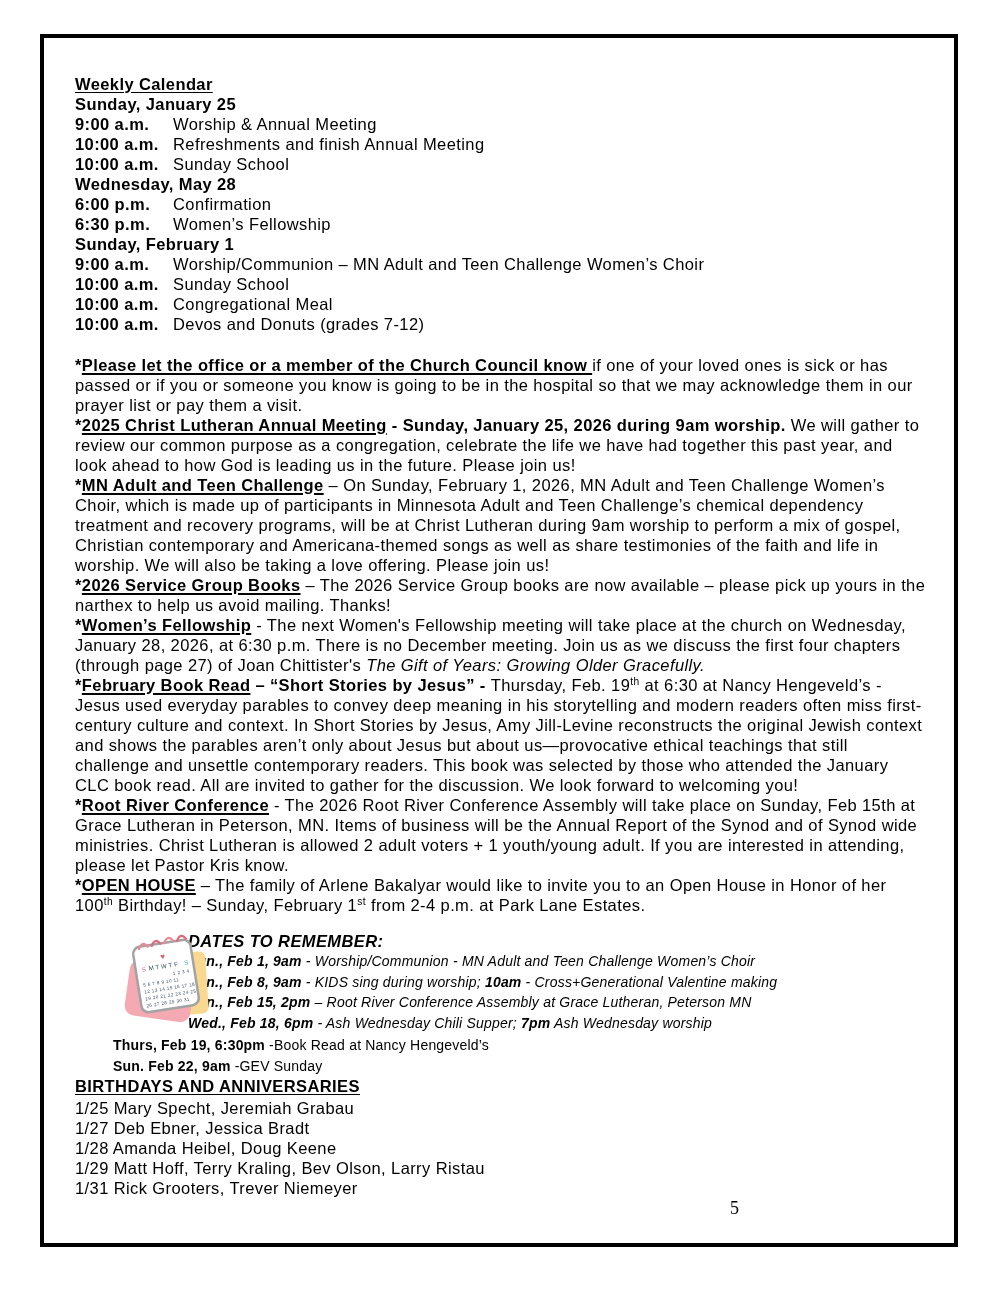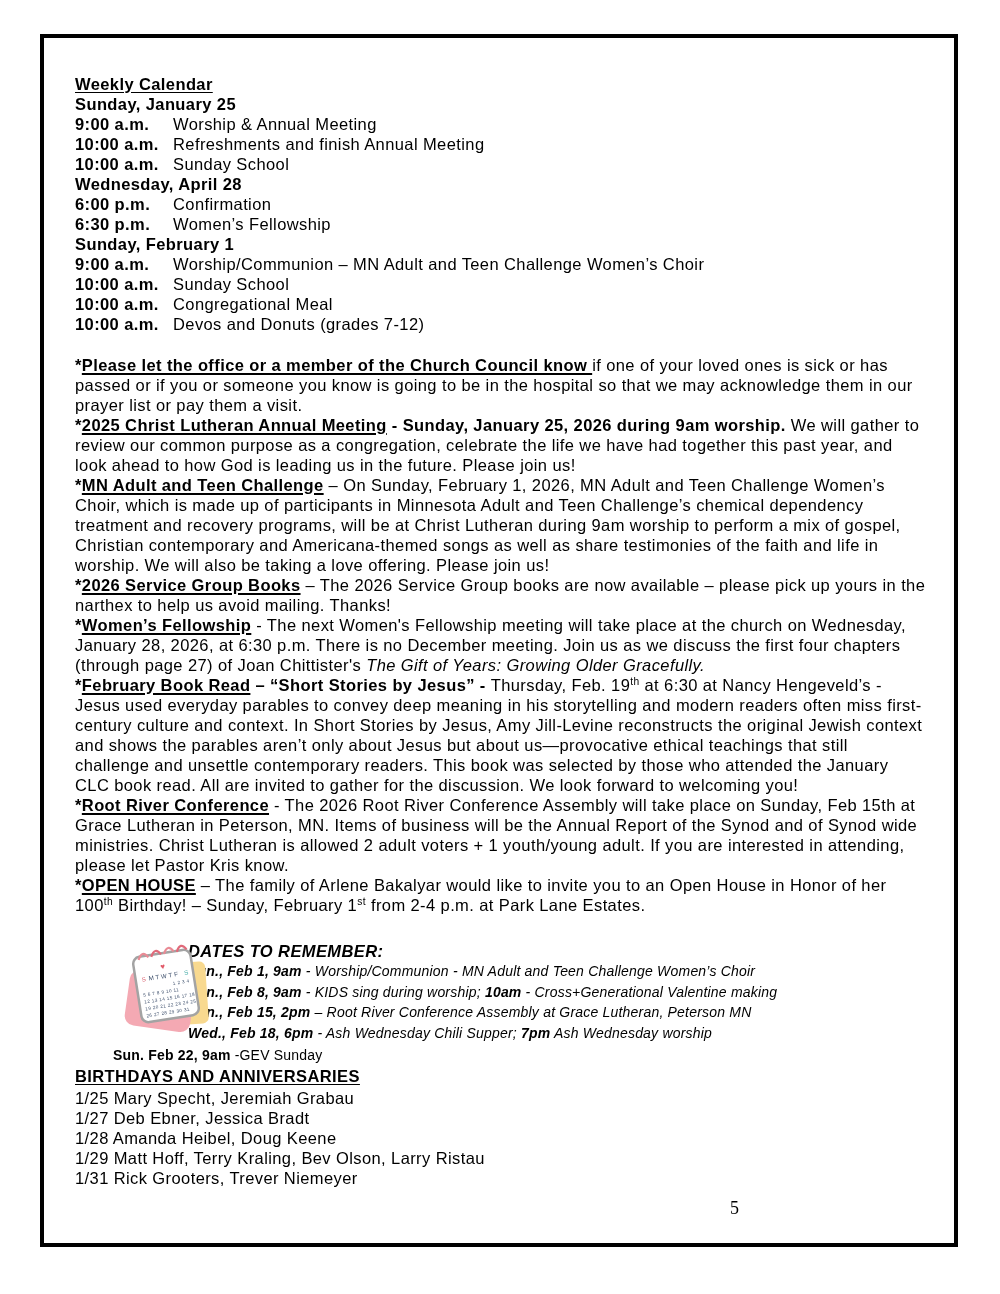--- a/index.html
+++ b/index.html
@@ -13,21 +13,21 @@
   sup{font-size:0.62em;line-height:0;}
 
   
   .wc{margin-bottom:21px;}
   .wc-title{font-weight:bold;text-decoration:underline;text-underline-offset:2px;}
   .wc-line{display:flex;white-space:nowrap;}
   .wc-line .t{flex:0 0 98px;width:98px;font-weight:bold;}
   .wc-line.day{font-weight:bold;}
 
   
-  .announce{margin-bottom:26px;}
+  .announce{margin-bottom:16px;}
   .announce p{margin:0;}
 
   
   .dates-row{position:relative;min-height:104px;}
   .cal-icon{position:absolute;left:42px;top:0;width:96px;height:100px;}
   .dates-main{margin-left:113px;font-style:italic;}
   .dates-title{font-weight:bold;}
   .date-line{white-space:nowrap;font-size:14px;letter-spacing:0.2px;line-height:20.5px;}
   .dates-out{margin-left:38px;}
 
@@ -63,21 +63,21 @@
             <span class="d">Refreshments and finish Annual Meeting</span>
           </div>
 
           <div class="wc-line event">
             <span class="t">10:00 a.m.</span>
             <span class="d">Sunday School</span>
           </div>
 
           <div class="wc-line day">
 
-            <span class="d">Wednesday, April 28</span>
+            <span class="d">Wednesday, May 28</span>
           </div>
 
           <div class="wc-line event">
             <span class="t">6:00 p.m.</span>
             <span class="d">Confirmation</span>
           </div>
 
           <div class="wc-line event">
             <span class="t">6:30 p.m.</span>
             <span class="d">Women’s Fellowship</span>
@@ -162,20 +162,21 @@
               <div class="date-line"><span class="b">Sun., Feb 8, 9am</span><span> - KIDS sing during worship; </span><span class="b">10am</span><span> - Cross+Generational Valentine making</span></div>
 
               <div class="date-line"><span class="b">Sun., Feb 15, 2pm</span><span> – Root River Conference Assembly at Grace Lutheran, Peterson MN</span></div>
 
               <div class="date-line"><span class="b">Wed., Feb 18, 6pm</span><span> - Ash Wednesday Chili Supper; </span><span class="b">7pm</span><span> Ash Wednesday worship</span></div>
             </div>
         </div>
       </div>
       <div class="dates-out">
 
+          <div class="date-line"><span class="b">Thurs, Feb 19, 6:30pm</span><span> -Book Read at Nancy Hengeveld’s</span></div>
 
           <div class="date-line"><span class="b">Sun. Feb 22, 9am</span><span> -GEV Sunday</span></div>
         </div>
     </section>
 
     <section class="bdays">
       <div class="bdays-title">BIRTHDAYS AND ANNIVERSARIES</div>
       <div>
 
           <div class="bday-line">1/25 Mary Specht, Jeremiah Grabau</div>

